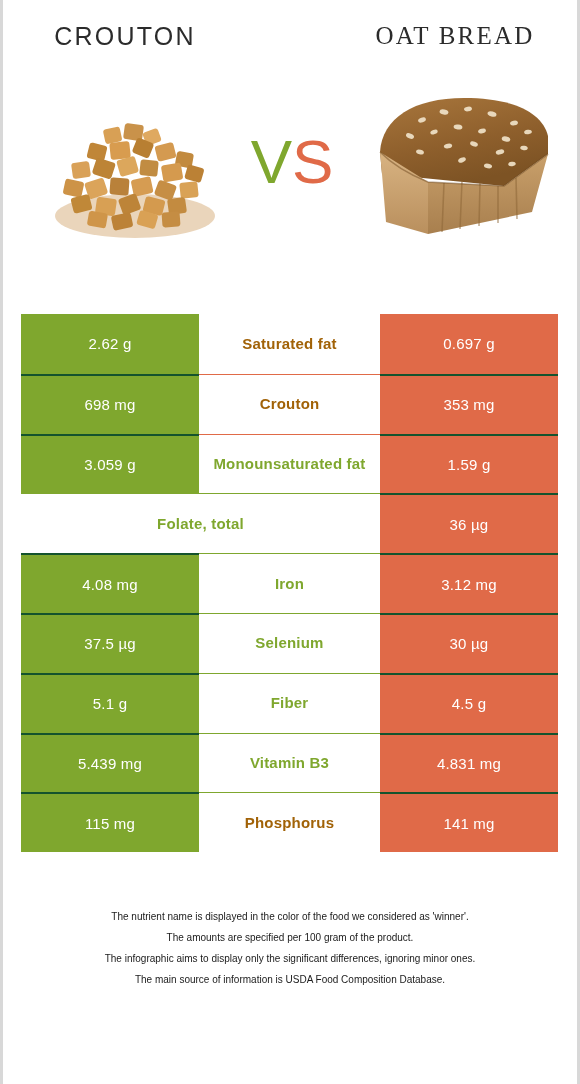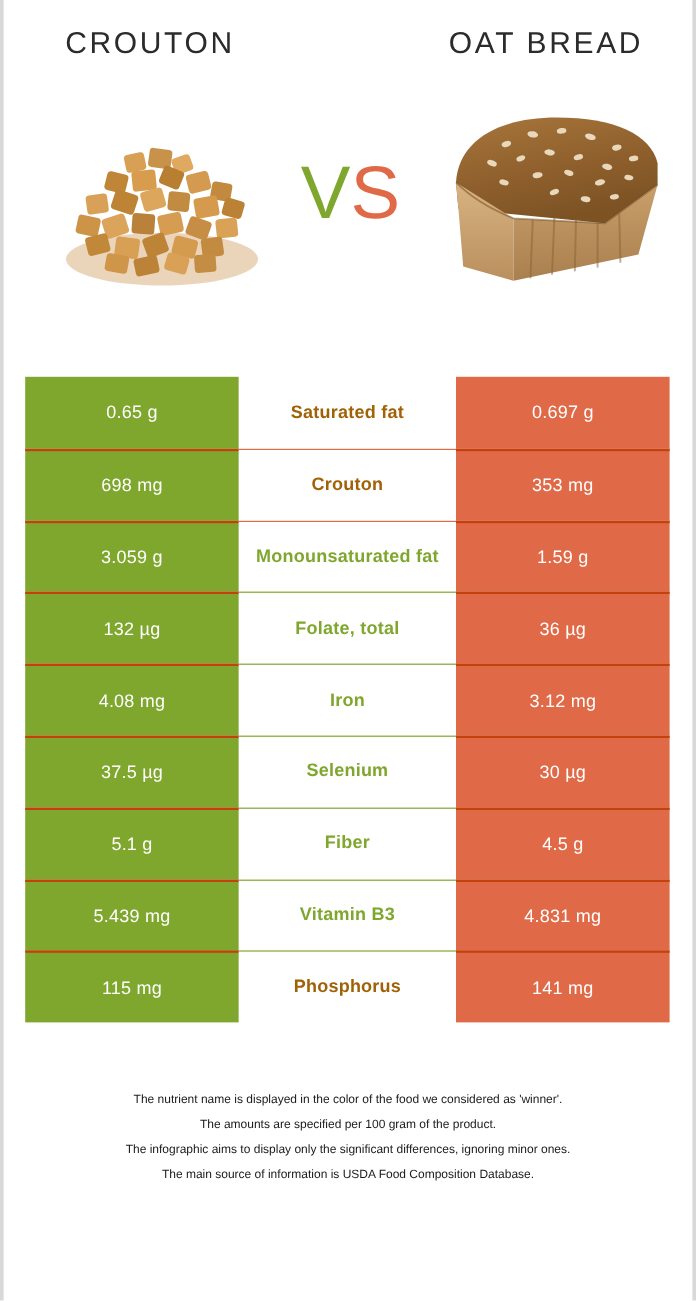--- a/index.html
+++ b/index.html
@@ -32,21 +32,21 @@
     top: 22px;
     font-family: "Liberation Sans", sans-serif;
     font-size: 25px;
     font-weight: 300;
     letter-spacing: 2.2px;
     color: #2b2b2b;
     text-transform: uppercase;
     white-space: nowrap;
   }
   .food-title.left  { left: 0; width: 250px; text-align: center; }
-  .food-title.right { left: 330px; width: 250px; text-align: center; }
+  .food-title.right { left: 330px; width: 250px; text-align: center; font-family: Liberation Serif, serif; }
 
   
   .vs {
     position: absolute;
     top: 126px;
     left: 236px;
     width: 112px;
     height: 72px;
     font-size: 62px;
     font-weight: 400;
@@ -104,21 +104,21 @@
     font-size: 15px;
     font-weight: 700;
     letter-spacing: 0.2px;
     position: relative;
   }
   .cell-mid.win-left  { color: #7FA72E; }
   .cell-mid.win-right { color: #a16207; }
 
   
   .row + .row .cell-left,
-  .row + .row .cell-right { border-top: 2px solid #c2410c; }
+  .row + .row .cell-right { border-top: 2px solid #14532d; }
 
   
   .row + .row .cell-mid::before {
     content: "";
     position: absolute;
     top: 0; left: 0; right: 0;
     height: 1px;
     background: var(--divider, #7FA72E);
   }
 
@@ -263,36 +263,35 @@
       </svg>
     </div>
 
     <div class="vs">
       <span class="v">V</span><span class="s">S</span>
     </div>
   </div>
 
   <div class="table" id="comparison-table">
       <div class="row">
-        <div class="cell-left">0.65 g</div>
+        <div class="cell-left">2.62 g</div>
         <div class="cell-mid win-right" style="--divider: #E06A48;">Saturated fat</div>
         <div class="cell-right">0.697 g</div>
       </div>
       <div class="row">
         <div class="cell-left">698 mg</div>
         <div class="cell-mid win-right" style="--divider: #E06A48;">Crouton</div>
         <div class="cell-right">353 mg</div>
       </div>
       <div class="row">
         <div class="cell-left">3.059 g</div>
         <div class="cell-mid win-left" style="--divider: #E06A48;">Monounsaturated fat</div>
         <div class="cell-right">1.59 g</div>
       </div>
       <div class="row">
-        <div class="cell-left">132 µg</div>
         <div class="cell-mid win-left" style="--divider: #7FA72E;">Folate, total</div>
         <div class="cell-right">36 µg</div>
       </div>
       <div class="row">
         <div class="cell-left">4.08 mg</div>
         <div class="cell-mid win-left" style="--divider: #7FA72E;">Iron</div>
         <div class="cell-right">3.12 mg</div>
       </div>
       <div class="row">
         <div class="cell-left">37.5 µg</div>

